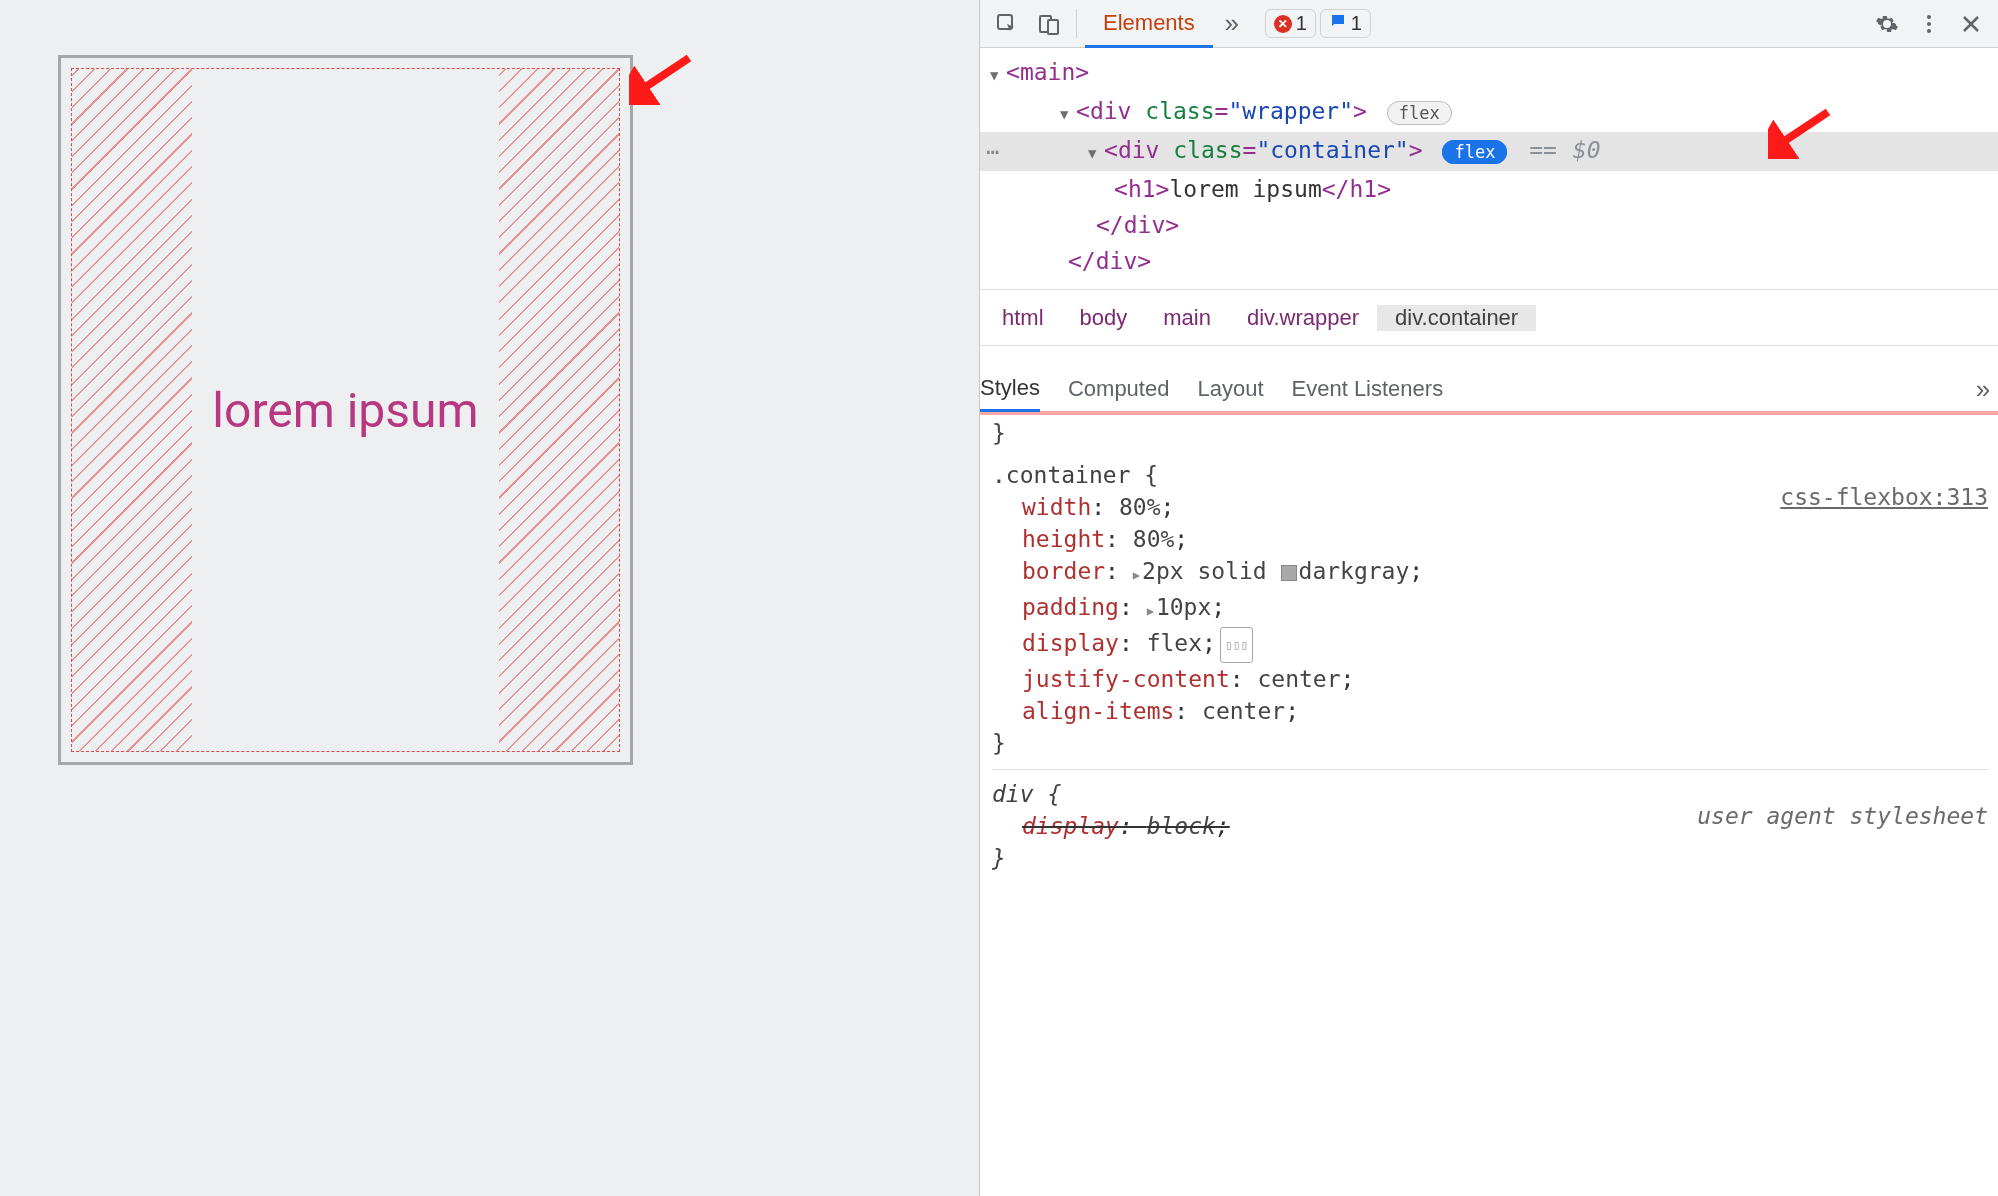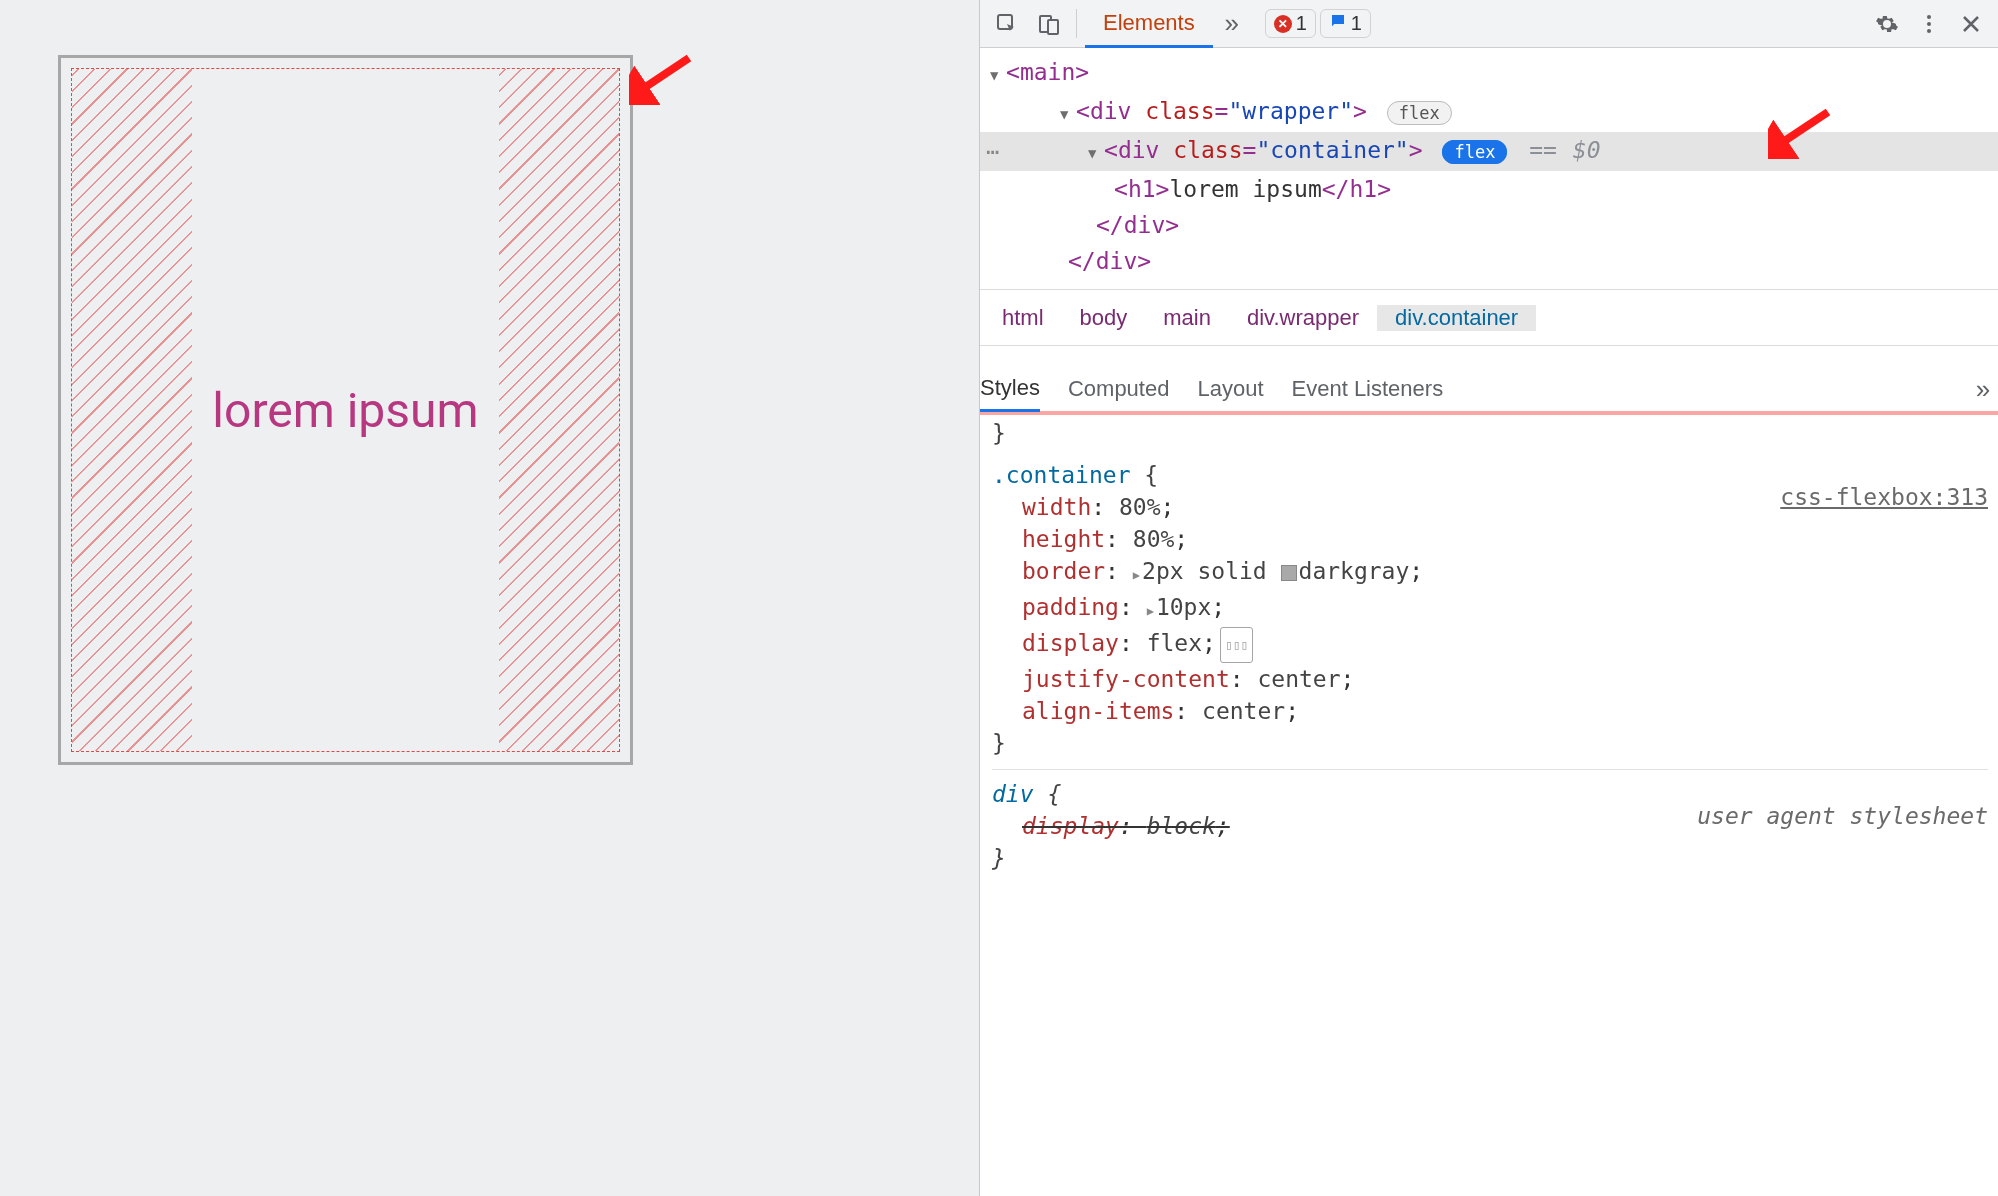--- a/index.html
+++ b/index.html
@@ -117,21 +117,21 @@
   }
   .dom-row { white-space: nowrap; padding: 0 10px; }
   .dom-row.selected { background: #e4e4e4; position: relative;}
   .dom-row.selected::before{
     content:"⋯"; position:absolute; left:6px; color:#888; font-size:22px;
     top: 2px;
   }
   .tri { color:#6e6e6e; font-size:14px; display:inline-block;width:16px;}
   .tag-ang  { color:#932e8f;}  
   .tag-name { color:#932e8f;}
-  .attr-name{ color:#b91c1c;}
+  .attr-name{ color:#15803d;}
   .attr-val { color:#1846b5;}
   .txt      { color:#333;}
   .badge-flex-gray, .badge-flex-blue{
     font-size:17px; padding:1px 11px; border-radius:13px;
     border:1px solid; margin-left:6px; font-family:"SF Mono",monospace;
   }
   .badge-flex-gray{ background:#f2f2f2; color:#555; border-color:#bdbdbd;}
   .badge-flex-blue{ background:#1a73e8; color:#fff; border-color:#1a73e8;}
   .sel-eq  { color:#8b8f96; font-family:monospace; margin-left:8px;}
   .sel-dol { color:#8b8f96; font-style:italic; margin-left:2px;}
@@ -175,21 +175,21 @@
 
   
   .rules{
     flex:1; font-size:23px; line-height:32px; padding:2px 10px 20px 12px;
     overflow:auto;
   }
   .rule{ border-bottom:1px solid #e0e0e0;padding:8px 0 10px 0;position:relative;}
   .rule-src{ position:absolute;right:0;top:8px;color:#6a6a6a;font-family:"SF Mono",monospace;
     text-decoration:underline;margin-top:22px;}
   .rule-src.ua{ text-decoration:none;font-style:italic;}
-  .sel  { color:#0369a1;}
+  .sel  { color:#404040;}
   .brace{ color:#444;}
   .prop { color:#b03030;}
   .val  { color:#444;}
   .decl { padding-left:30px;}
   .kw-tri{ color:#888;font-size:12px; padding-right:2px;}
   .swatch{ display:inline-block;width:16px;height:16px;background:#a9a9a9;
     border:1px solid #888;vertical-align:-2px;margin-right:2px;}
   .flex-ico{ display:inline-block;border:1px solid #a5a5a5;border-radius:3px;
     padding:1px 4px;color:#a5a5a5;font-size:13px;vertical-align:2px;margin-left:4px;}
   .strike{ text-decoration:line-through;}

